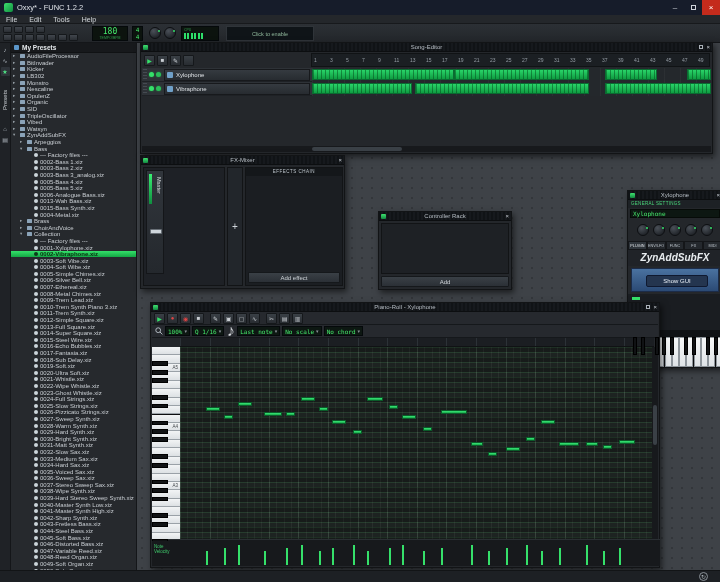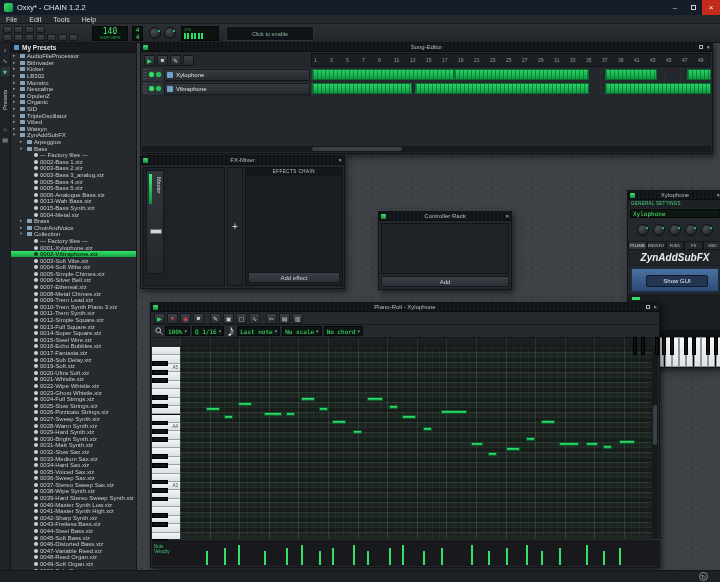--- a/index.html
+++ b/index.html
@@ -163,21 +163,21 @@
   .workbg{position:absolute;left:137px;top:43px;width:583px;height:527px;
           background-color:#3e4247;background-image:radial-gradient(rgba(0,0,0,.18) 1px, transparent 1px);background-size:10px 10px;}
 </style>
 </head>
 <body>
 
 <div class="workbg"></div>
 
 <div id="titlebar">
   <div class="appicon"></div>
-  <span id="wtitle">Oxxy* - CHAIN 1.2.2</span>
+  <span id="wtitle">Oxxy* - FUNC 1.2.2</span>
   <div class="wincontrols">
     <div class="wcbtn">–</div>
     <div class="wcbtn">
         <span class="maxglyph"></span>
       </div>
     <div class="wcbtn close">×</div>
   </div>
 </div>
 
 <div id="menubar">
@@ -197,21 +197,21 @@
   <div class="btnrow r2">
       <div class="mini"></div>
       <div class="mini"></div>
       <div class="mini"></div>
       <div class="mini"></div>
       <div class="mini"></div>
       <div class="mini"></div>
       <div class="mini"></div>
     </div>
   <div class="lcdbox">
-    <div class="lcdval big">140</div>
+    <div class="lcdval big">180</div>
     <div class="lcdsub">TEMPO/BPM</div>
   </div>
   <div class="tsig">
     <div class="lcdval">4</div>
     <div class="lcdval">4</div>
   </div>
   <div class="knob" id="mvol"></div>
   <div class="knob" id="mpitch"></div>
   <div class="cpubox">
     <div class="cpulab">CPU</div>

